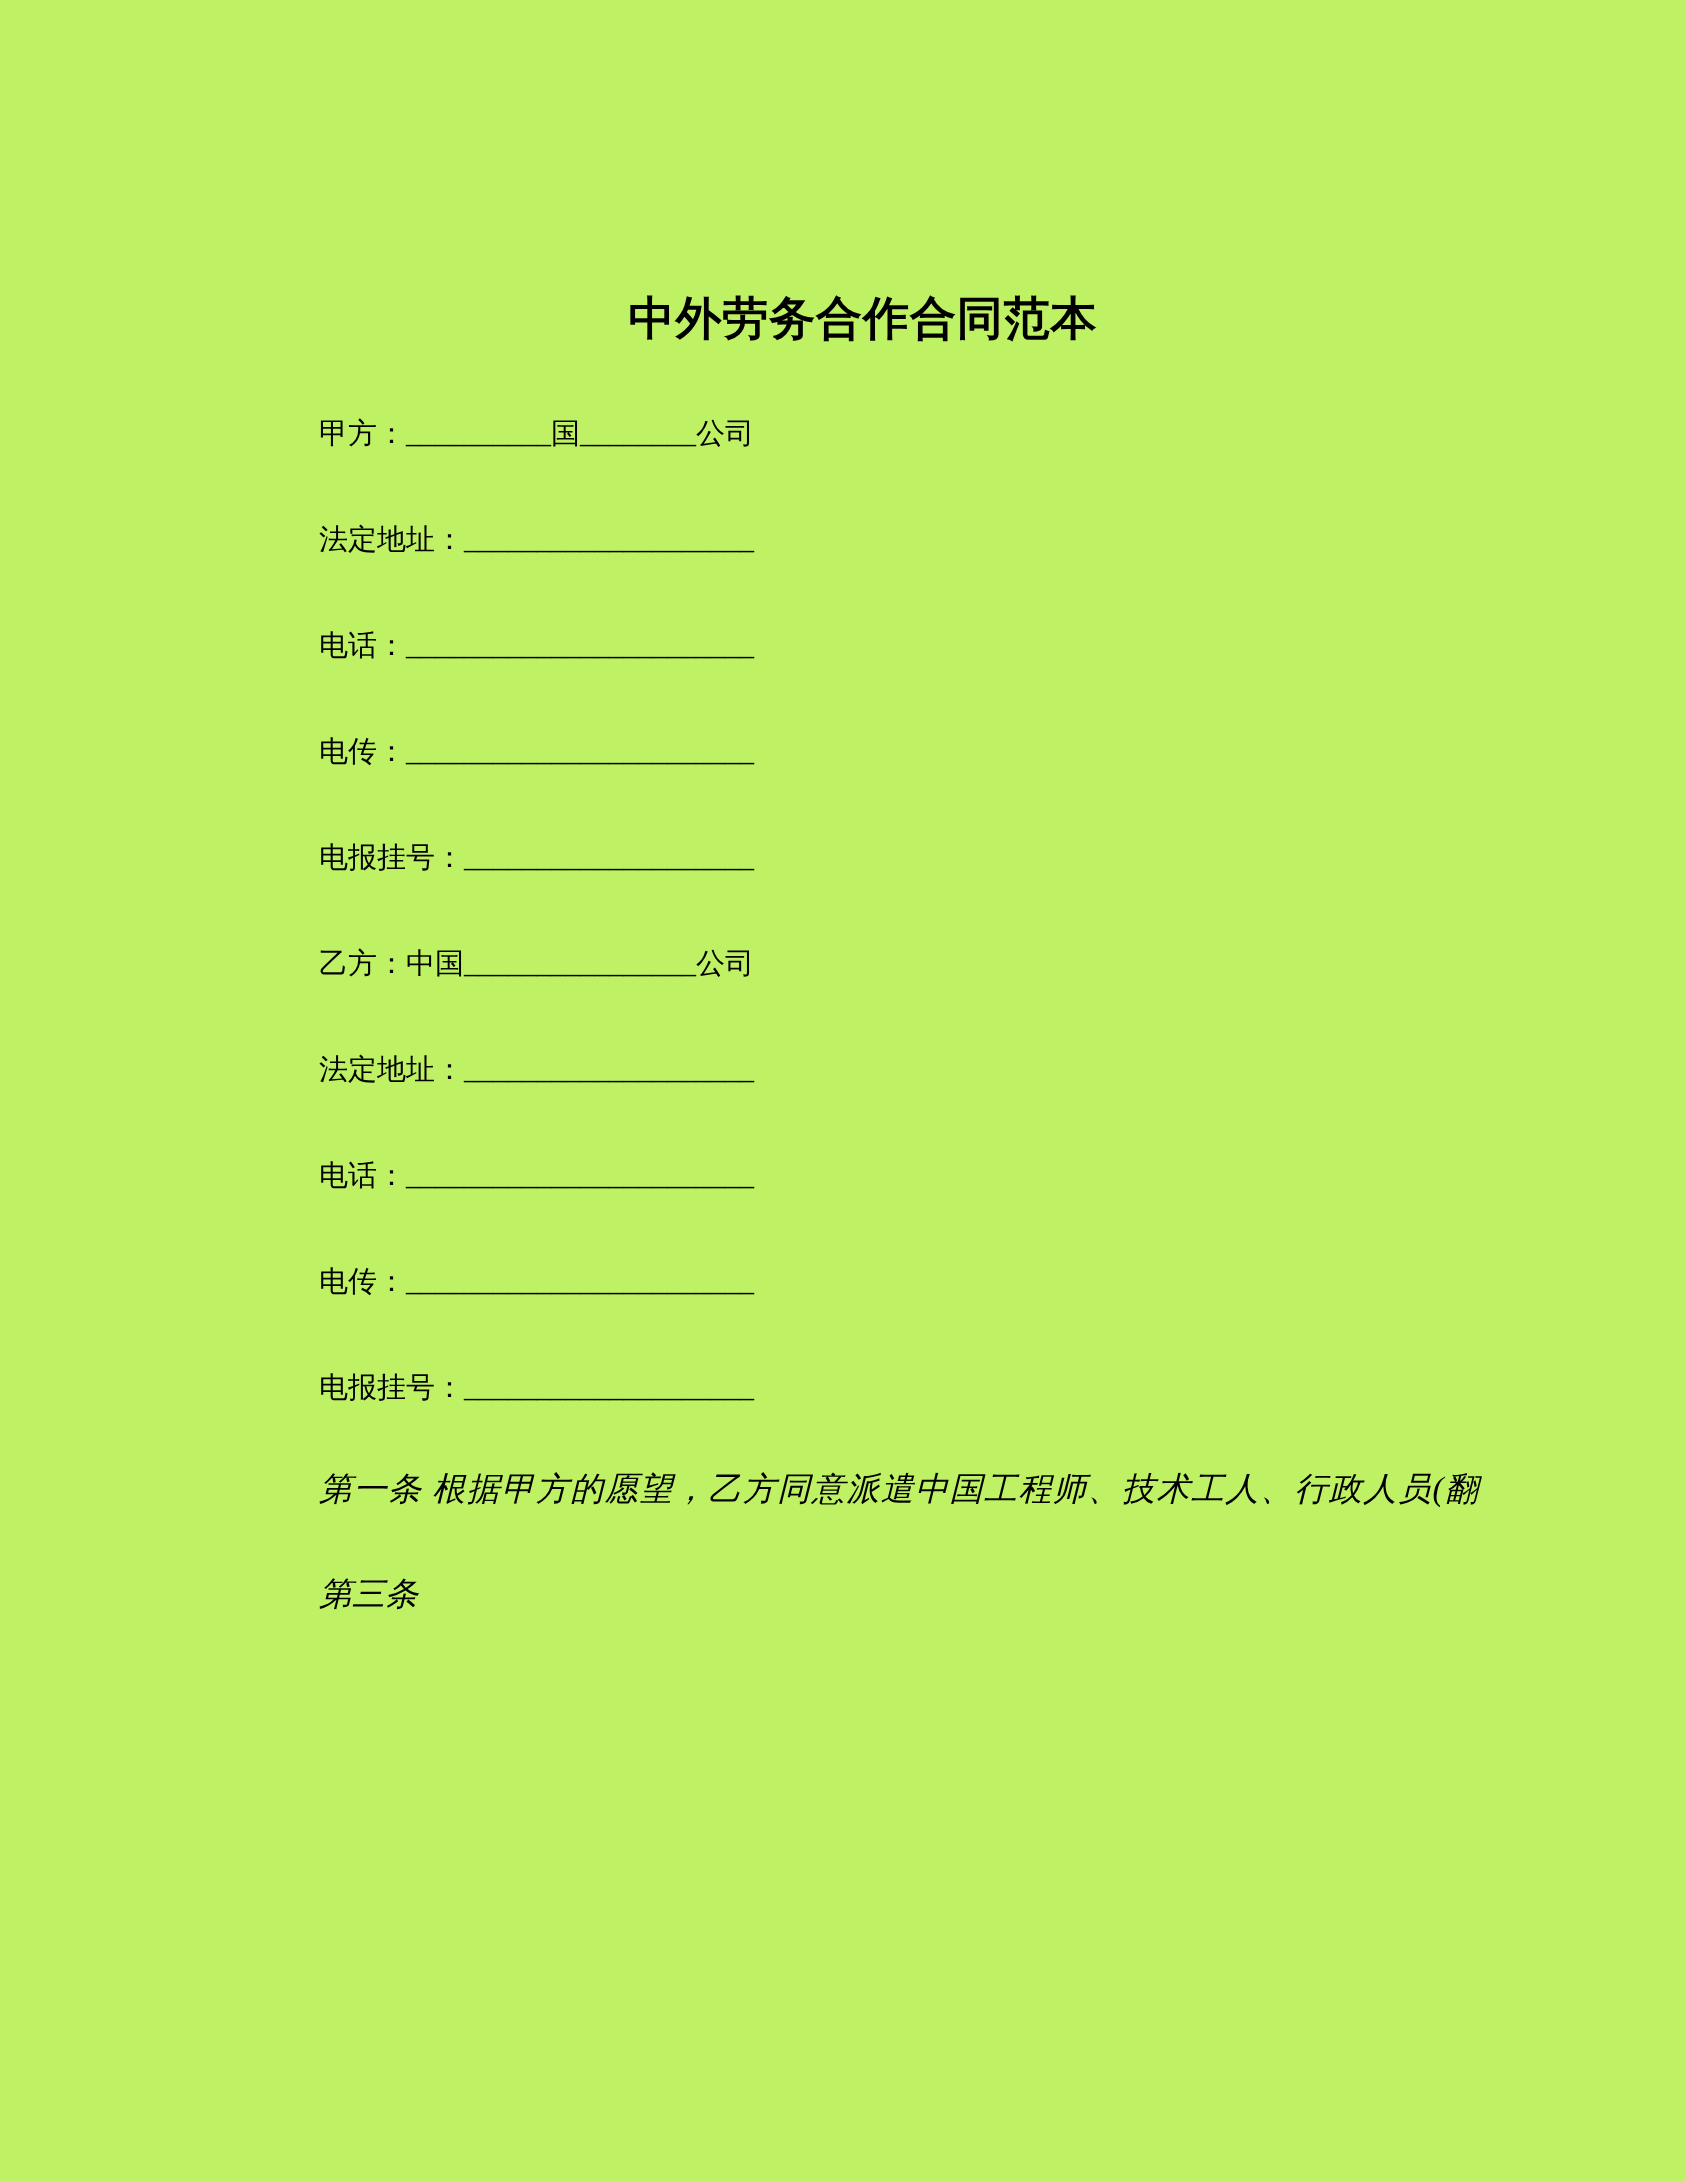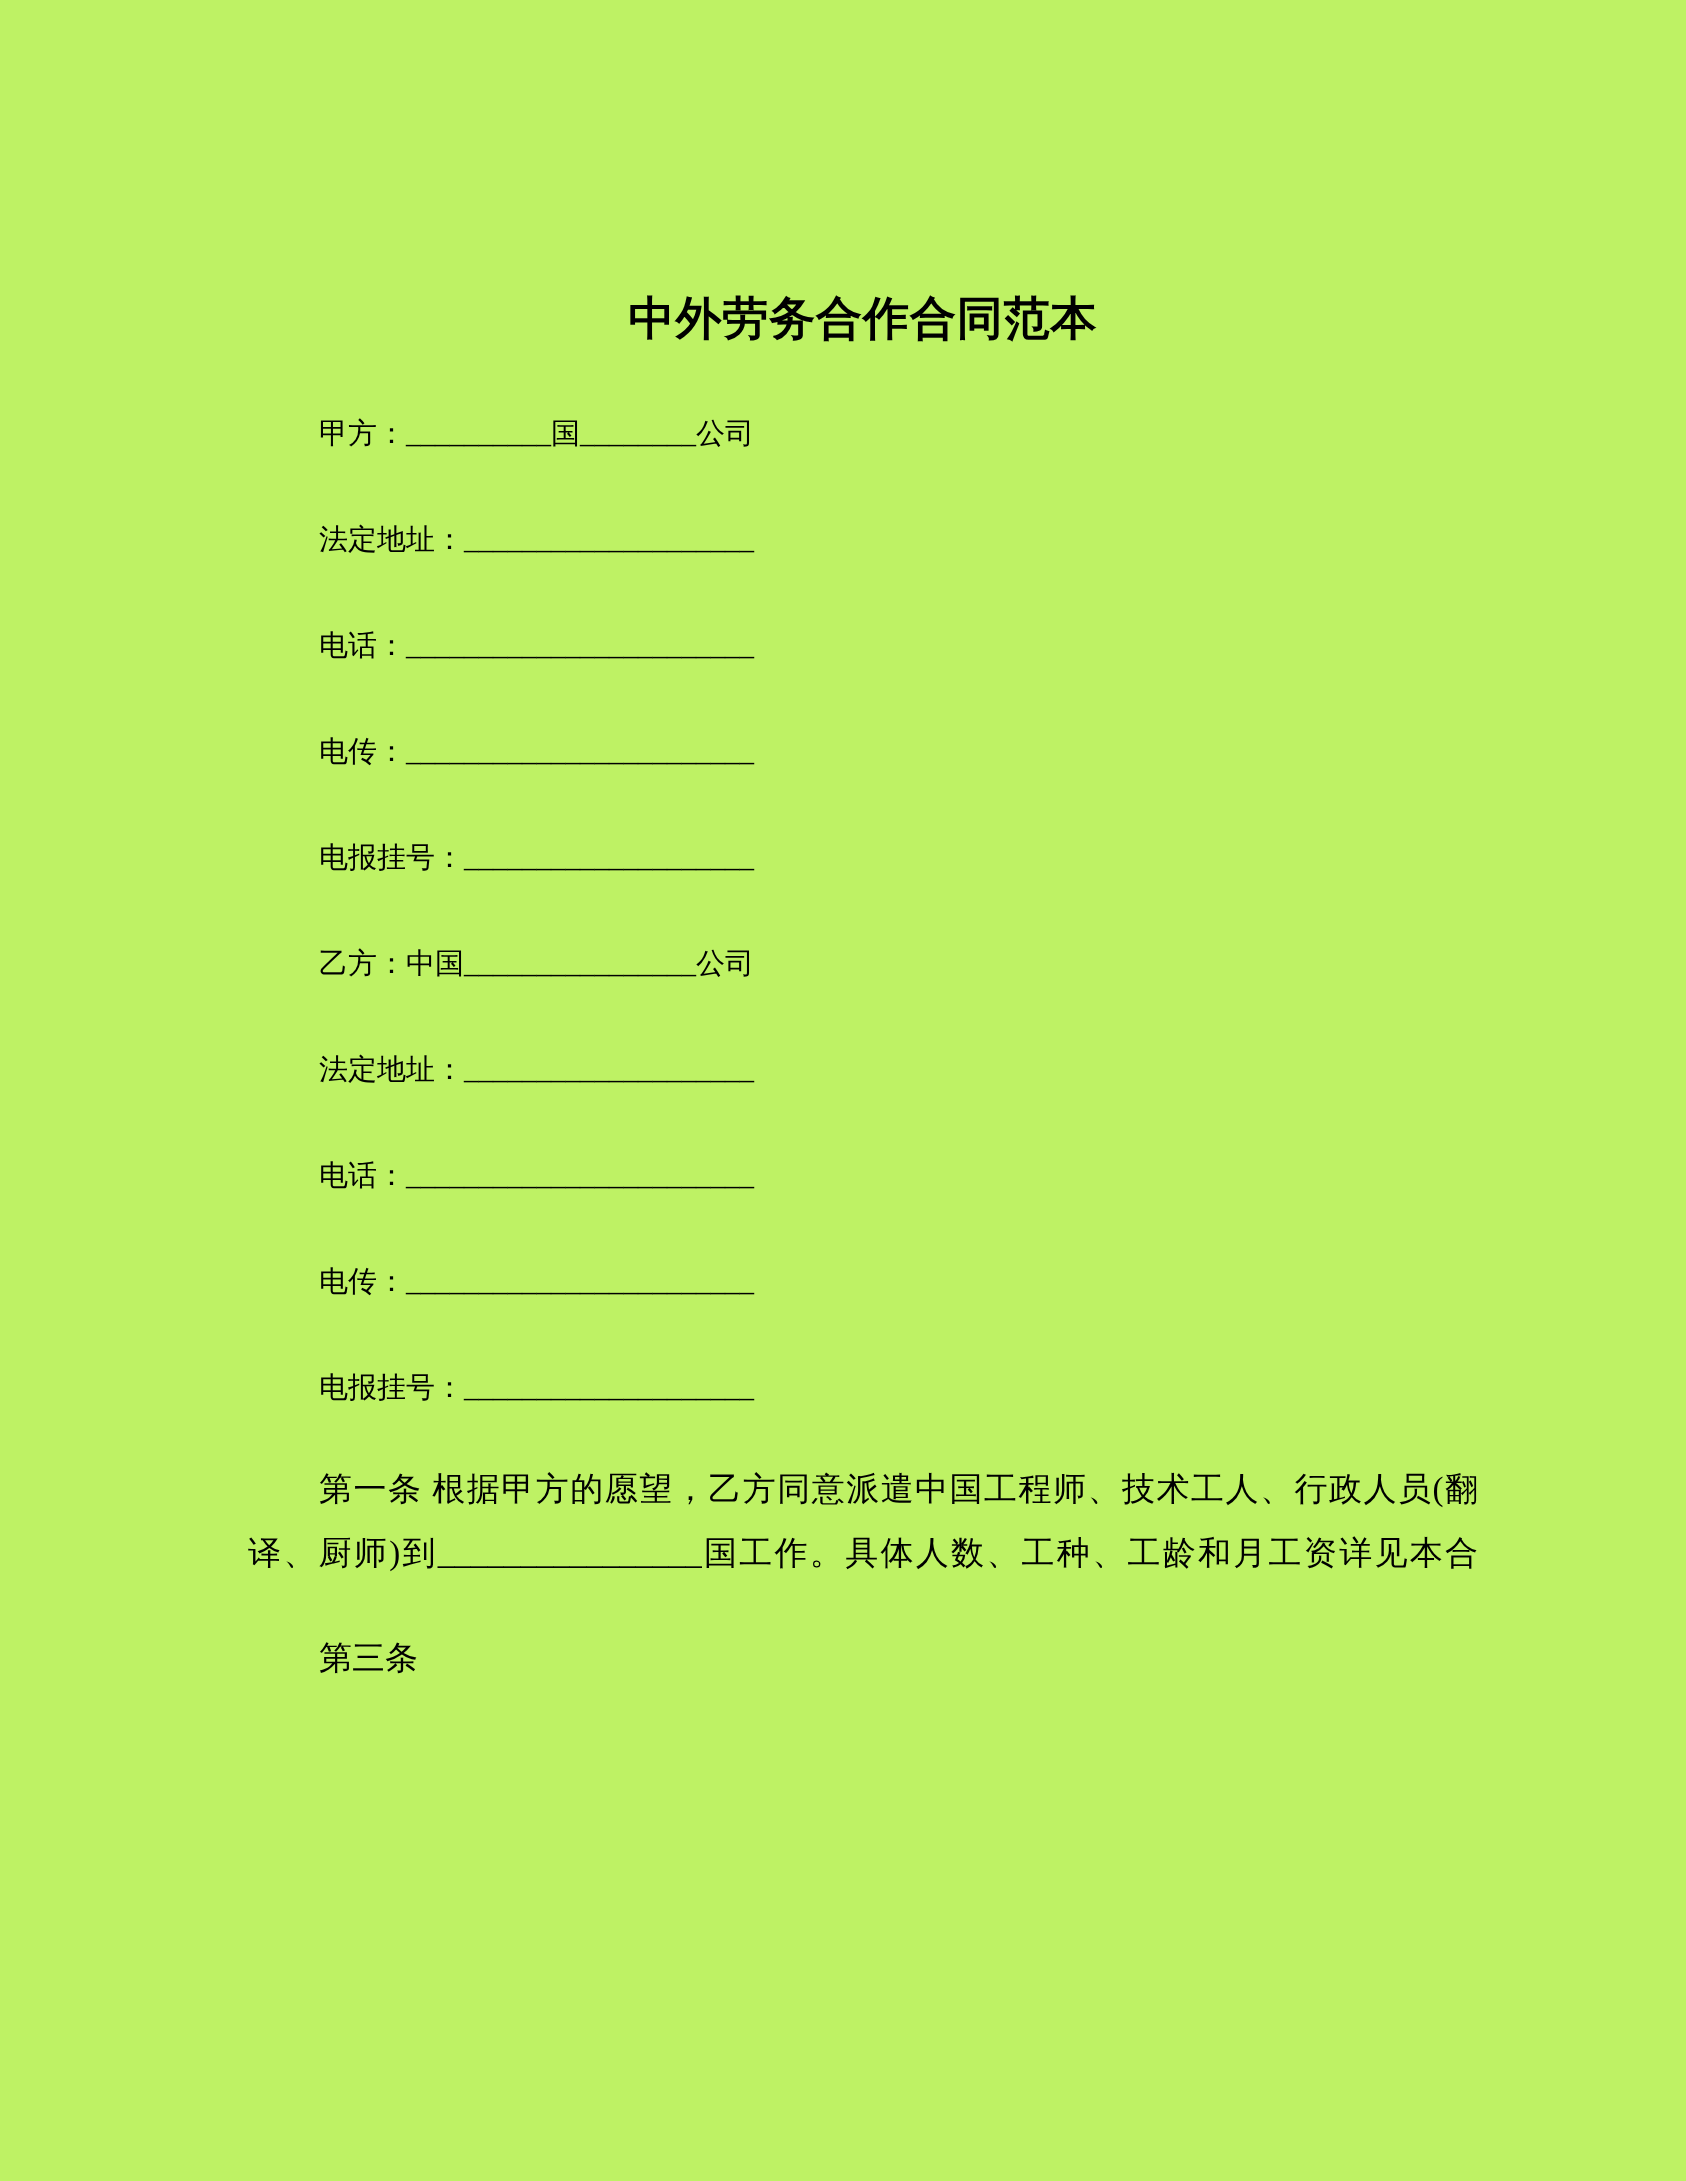--- a/index.html
+++ b/index.html
@@ -38,21 +38,21 @@
     padding-left: 71px;   
     white-space: pre;
   }
   .article {
     font-size: 33px;
     line-height: 64px;
   }
   .article-1 { margin-top: 16.5px; }
   .article-2 { margin-top: 41px; }
   .article-3 { margin-top: 41px; }
-  .doc-line { display: block; }
+  .doc-line { display: block; font-style: italic; }
   .doc-line.indent { text-indent: 71px; }
   .doc-line.just {
     text-align: justify;
     text-align-last: justify;
   }
 </style>
 </head>
 <body>
 
 <div class="page">
@@ -75,21 +75,20 @@
         <div class="form-line">法定地址：____________________</div>
         <div class="form-line">电话：________________________</div>
         <div class="form-line">电传：________________________</div>
         <div class="form-line">电报挂号：____________________</div>
       </div>
 
     </div>
 
     <div class="article article-1">
       <span class="doc-line indent just">第一条 根据甲方的愿望，乙方同意派遣中国工程师、技术工人、行政人员(翻</span>
-      <span class="doc-line just">译、厨师)到________________国工作。具体人数、工种、工龄和月工资详见本合</span>
     </div>
 
 
     <div class="article article-3">
       <span class="doc-line indent">第三条</span>
     </div>
 
   </div>
 </div>
 

